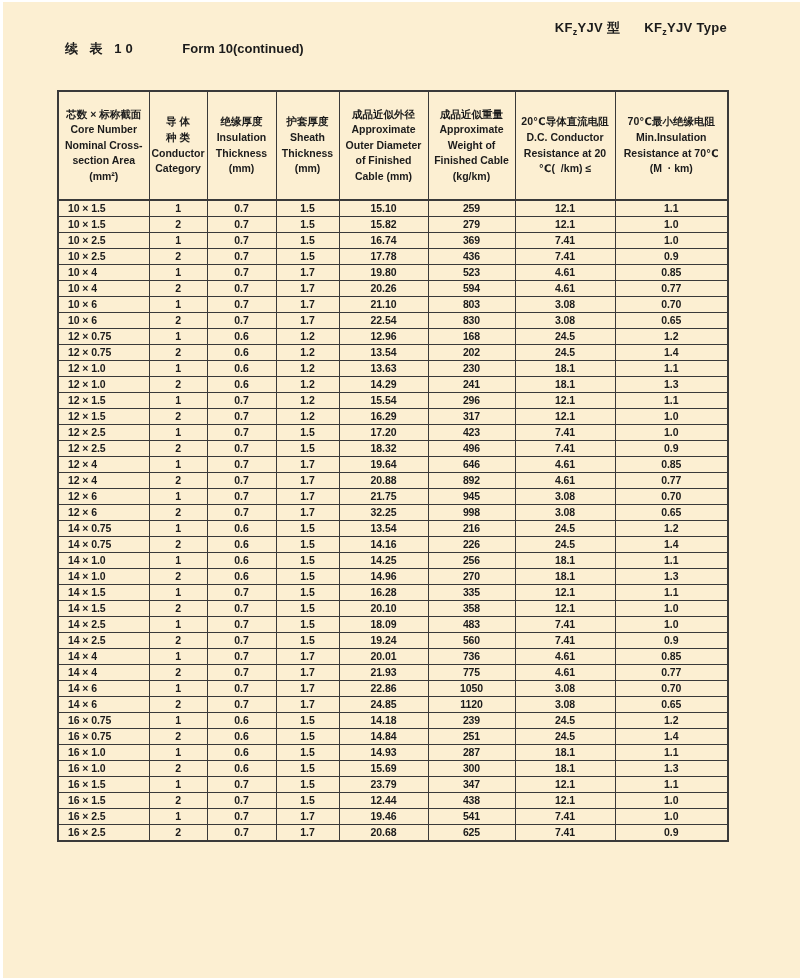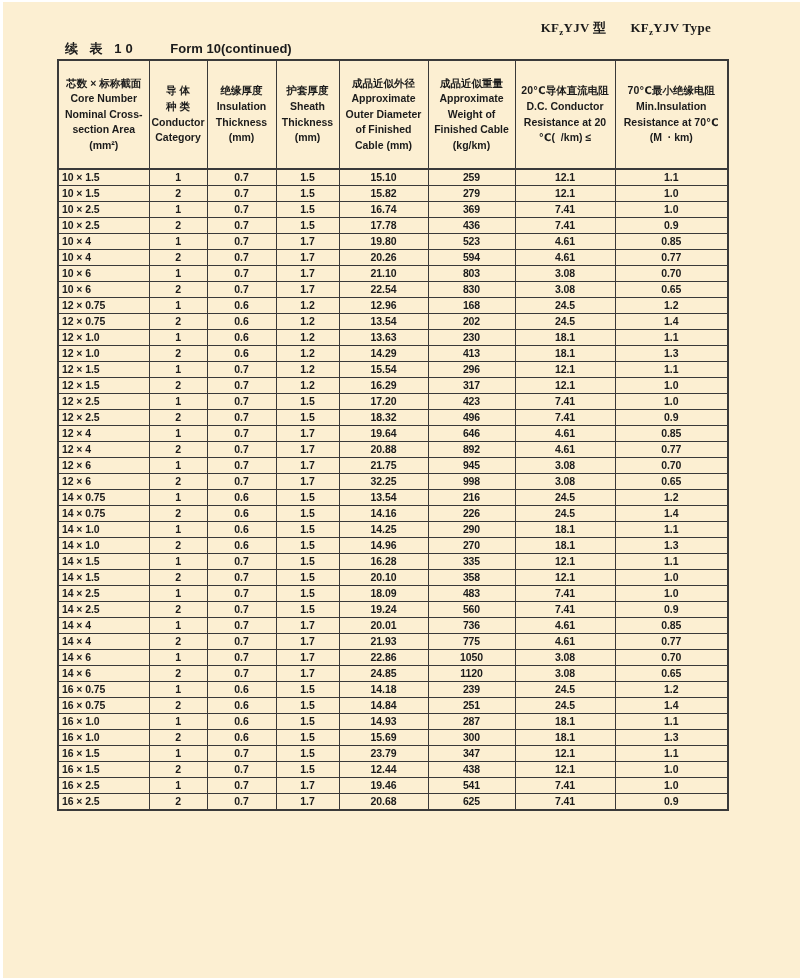--- a/index.html
+++ b/index.html
@@ -13,57 +13,57 @@
     color: #1b1b1b;
   }
   .paper {
     position: absolute;
     left: 3px; top: 2px; right: 0; bottom: 0;
     background: #fcefd2;
   }
   .type-heading {
     position: absolute;
     top: 19px;
-    right: 89px;
+    right: 73px;
     font-size: 13px;
     font-weight: bold;
     letter-spacing: 0.3px;
     white-space: nowrap;
-    font-family: Liberation Serif, serif;
   }
   .type-heading .gap { display: inline-block; width: 24px; }
   .type-heading sub {
     font-size: 9px;
     vertical-align: -3px;
     font-weight: bold;
   }
   .caption {
     position: absolute;
     top: 40px;
     left: 65px;
     font-size: 13px;
     font-weight: bold;
     white-space: nowrap;
   }
   .caption .cn { letter-spacing: 4px; }
   .caption .en {
-    margin-left: 30px;
+    margin-left: 42px;
     letter-spacing: 0;
     font-weight: 600;
   }
   .table-wrap {
     position: absolute;
     left: 57px;
     top: 59px;
   }
   table.spec {
     border-collapse: collapse;
     table-layout: fixed;
     width: 670px;
     background: transparent;
+    margin-top: 31px;
   }
   table.spec, table.spec th, table.spec td {
     border: 1px solid #3a3a3a;
   }
   table.spec { border-width: 2px; border-top-width: 2px; }
   table.spec thead th {
     height: 101px;
     padding: 3px 1px;
     vertical-align: middle;
     text-align: center;
@@ -79,21 +79,21 @@
     text-align: center;
     vertical-align: middle;
     font-size: 10.5px;
     font-weight: 600;
     letter-spacing: -0.1px;
     line-height: 1;
     overflow: hidden;
   }
   table.spec tbody td.c0 {
     text-align: left;
-    padding-left: 3px;
+    padding-left: 9px;
   }
 </style>
 </head>
 <body>
 
 <div class="page">
   <div class="paper"></div>
 
   <div class="type-heading">
     <span><span>KF</span><sub>z</sub><span>YJV 型</span></span><span class="gap"></span><span><span>KF</span><sub>z</sub><span>YJV Type</span></span>
@@ -265,21 +265,21 @@
             <td>230</td>
             <td>18.1</td>
             <td>1.1</td>
           </tr>
           <tr>
             <td class="c0">12 × 1.0</td>
             <td>2</td>
             <td>0.6</td>
             <td>1.2</td>
             <td>14.29</td>
-            <td>413</td>
+            <td>241</td>
             <td>18.1</td>
             <td>1.3</td>
           </tr>
           <tr>
             <td class="c0">12 × 1.5</td>
             <td>1</td>
             <td>0.7</td>
             <td>1.2</td>
             <td>15.54</td>
             <td>296</td>
@@ -375,21 +375,21 @@
             <td>226</td>
             <td>24.5</td>
             <td>1.4</td>
           </tr>
           <tr>
             <td class="c0">14 × 1.0</td>
             <td>1</td>
             <td>0.6</td>
             <td>1.5</td>
             <td>14.25</td>
-            <td>290</td>
+            <td>256</td>
             <td>18.1</td>
             <td>1.1</td>
           </tr>
           <tr>
             <td class="c0">14 × 1.0</td>
             <td>2</td>
             <td>0.6</td>
             <td>1.5</td>
             <td>14.96</td>
             <td>270</td>

